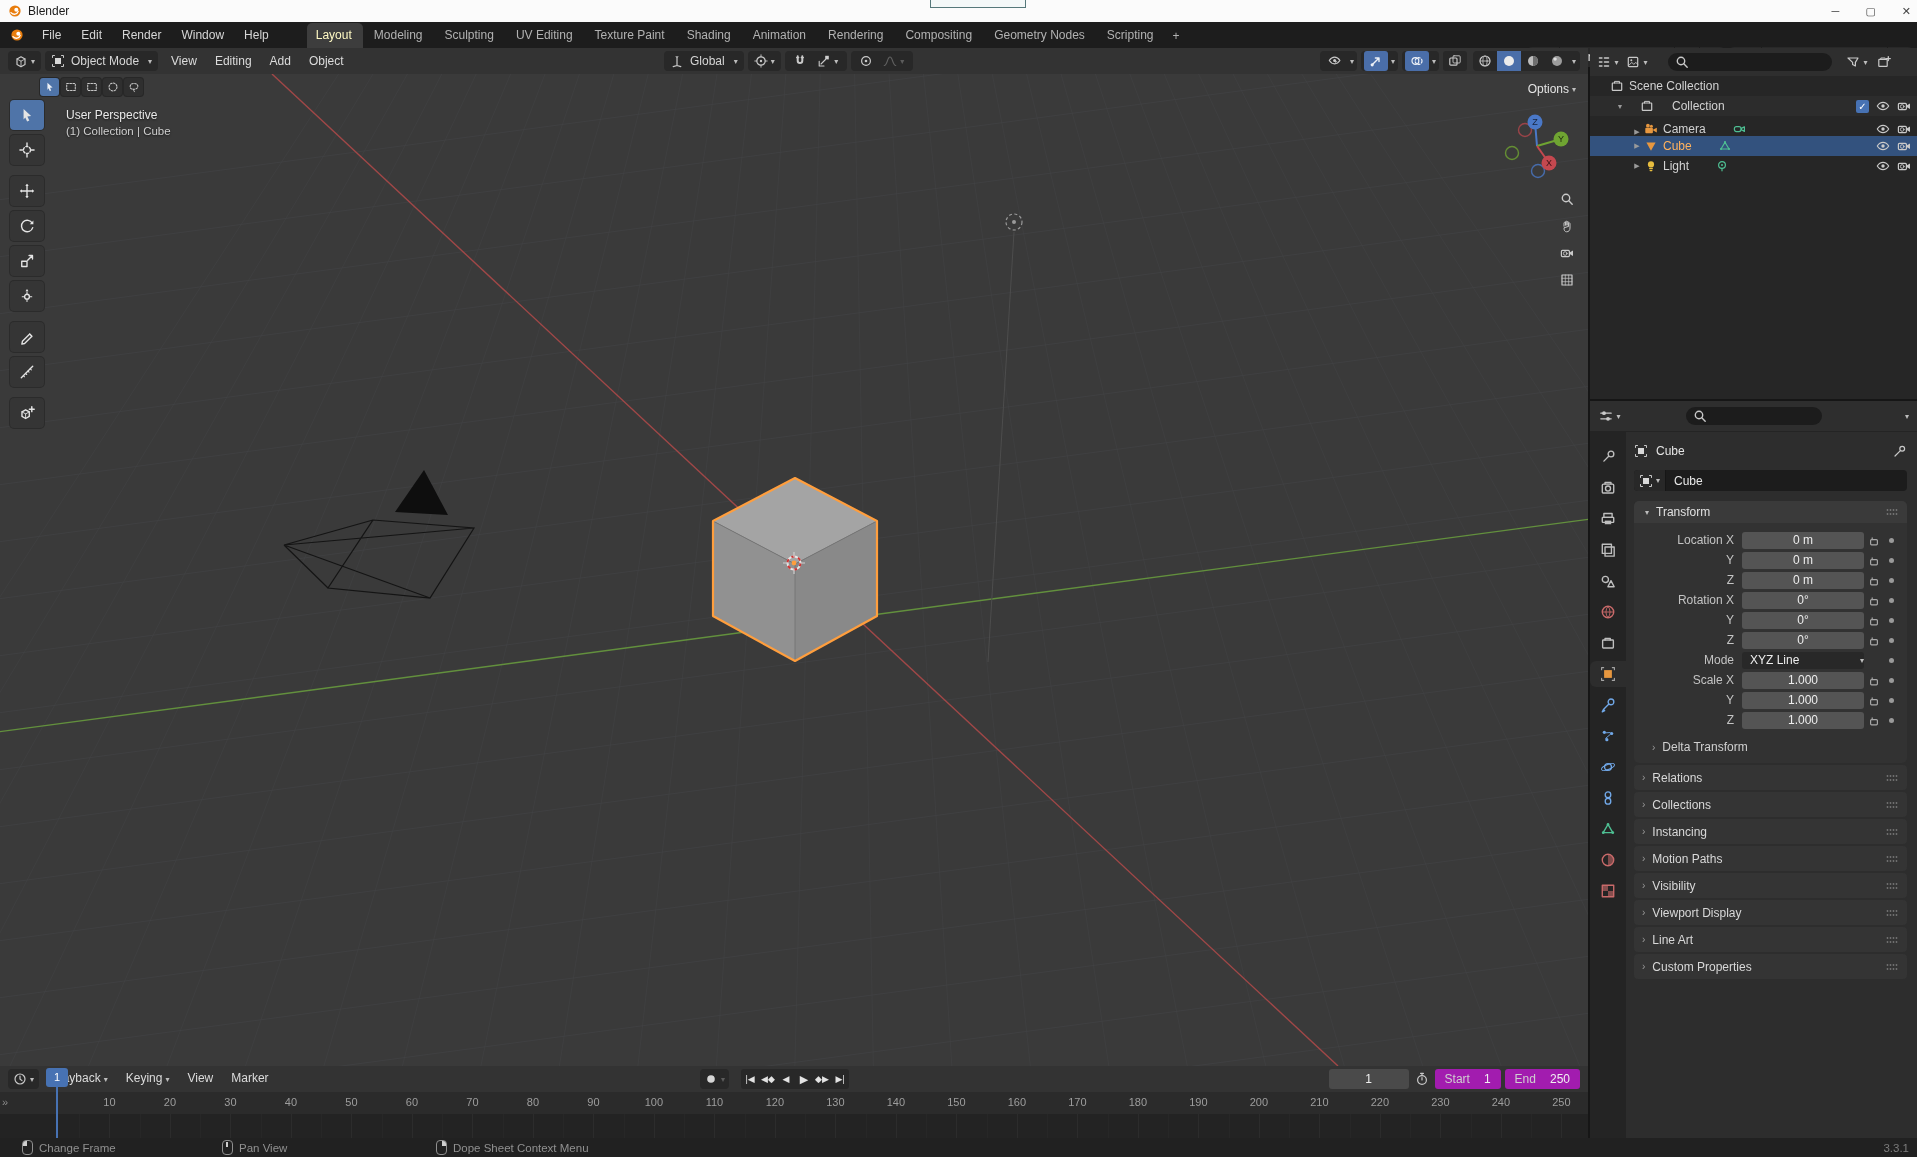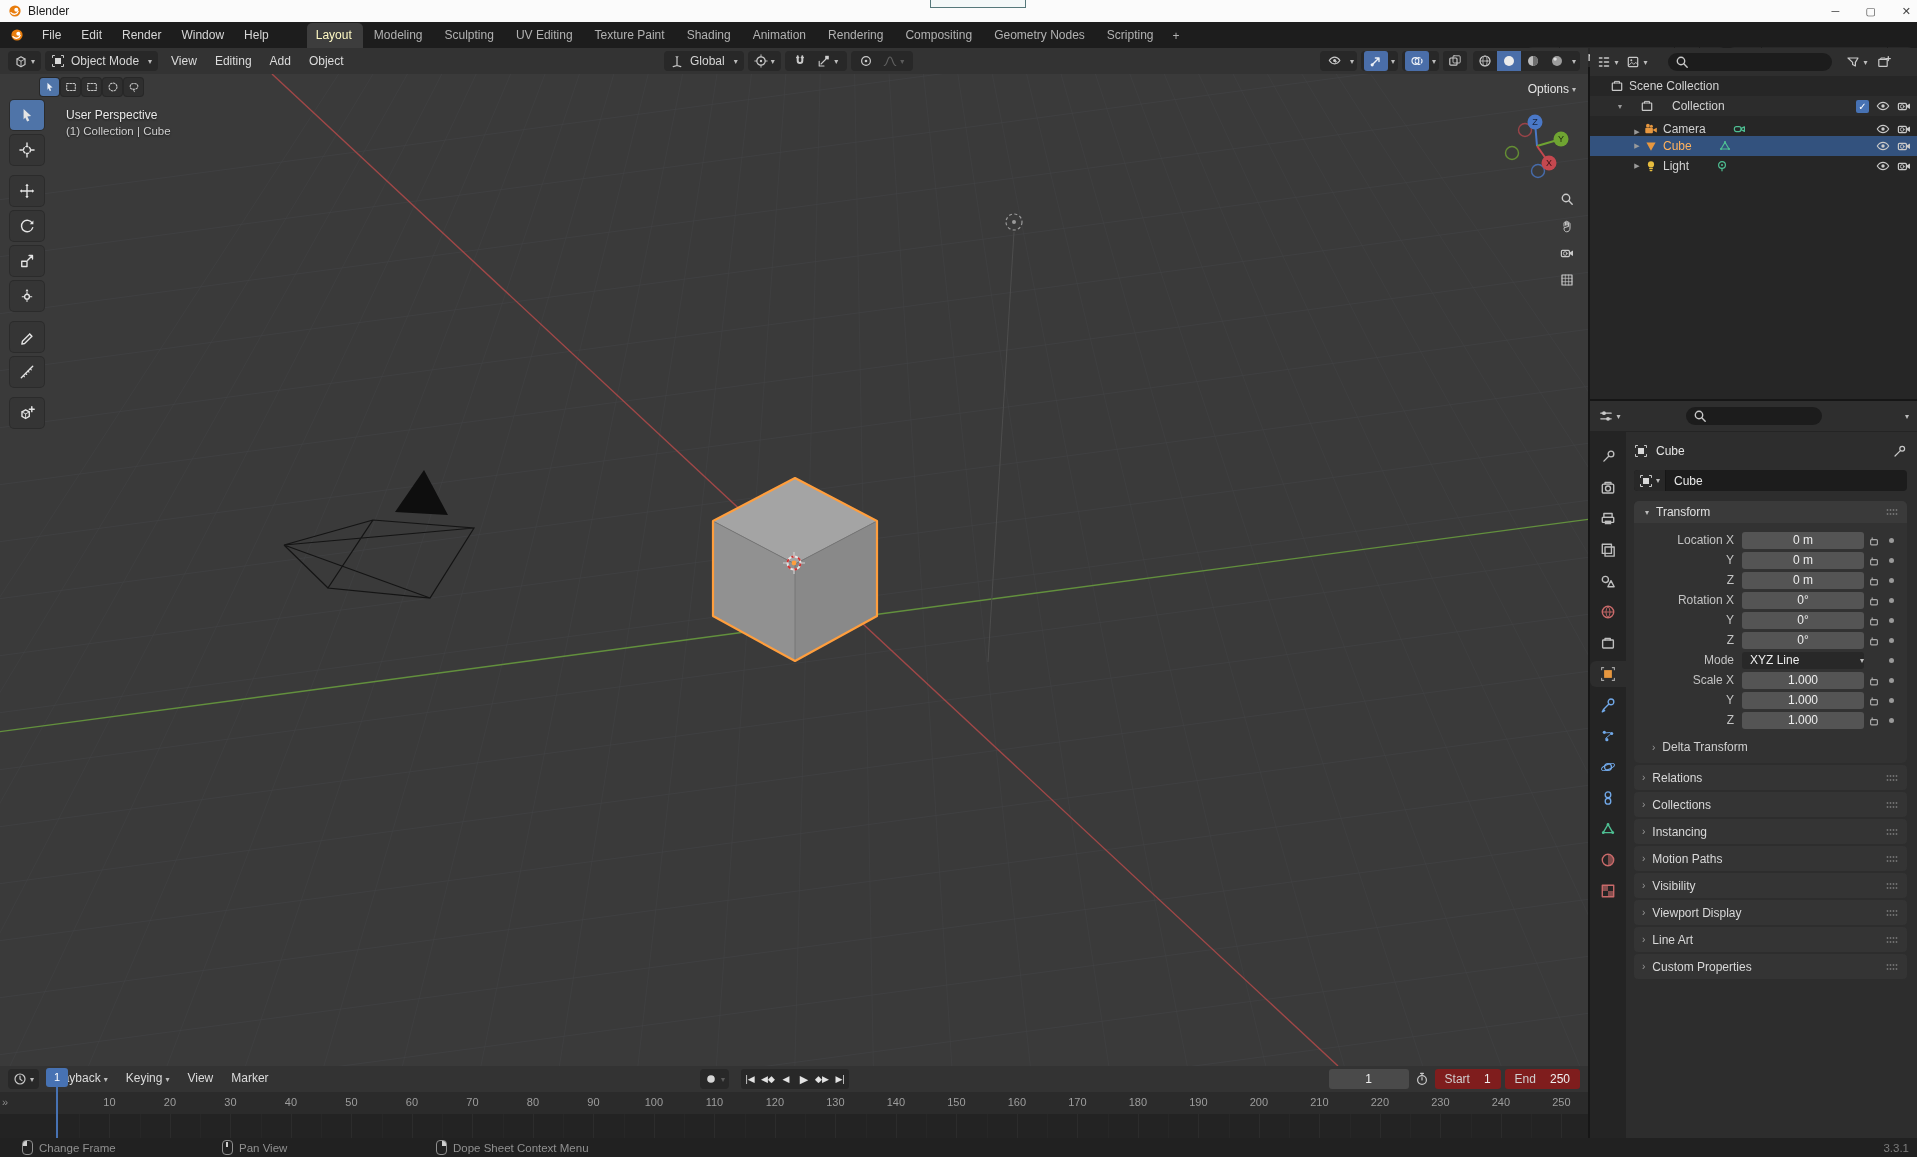--- a/index.html
+++ b/index.html
@@ -88,21 +88,21 @@
   .panelrow{height:25px;background:#343434;border-radius:4px;margin-top:2px;display:flex;align-items:center;padding:0 8px;color:#d8d8d8;}
   .panelrow .dd,.disc2{color:#9a9a9a;}
   .disc2{font-size:10px;margin-right:7px;}
   .dd{opacity:.8;}
   
   #timeline{position:absolute;left:0;top:1066px;width:1588px;height:72px;background:#282828;}
   #tl-header{height:26px;background:#333333;display:flex;align-items:center;}
   #tl-transport{position:absolute;left:700px;top:3px;display:flex;align-items:center;}
   .tbtn{width:18px;height:20px;background:#282828;display:flex;align-items:center;justify-content:center;color:#e3e3e3;font-size:9px;}
   #tl-fields{position:absolute;right:8px;top:3px;display:flex;align-items:center;gap:4px;}
-  .tfield{height:20px;background:#7f1d1d;border-radius:3px;color:#f0f0f0;display:flex;align-items:center;padding:0 10px;}
+  .tfield{height:20px;background:#a21caf;border-radius:3px;color:#f0f0f0;display:flex;align-items:center;padding:0 10px;}
   .tfield.cur{width:60px;justify-content:center;background:#4a4a4a;}
   .tfield .k{color:#cfcfcf;margin-right:14px;}
   #ruler{position:absolute;left:0;top:26px;width:1588px;height:22px;background:#2b2b2b;border-bottom:1px solid #222;}
   .rnum{position:absolute;top:4px;width:26px;margin-left:-13px;text-align:center;color:#9d9d9d;font-size:11px;}
   #strip{position:absolute;left:0;top:48px;width:1588px;height:24px;background:#232323;}
   .tick{position:absolute;top:0;width:1px;height:24px;background:#2c2c2c;}
   #playhead{position:absolute;left:46px;top:2px;width:22px;height:19px;background:#4772b3;border-radius:3px;color:#fff;text-align:center;line-height:19px;font-size:11px;}
   #playline{position:absolute;left:56px;top:21px;width:2px;height:51px;background:#4772b3;}
   #tl-expand{position:absolute;left:2px;top:30px;color:#8a8a8a;font-size:11px;}
   

